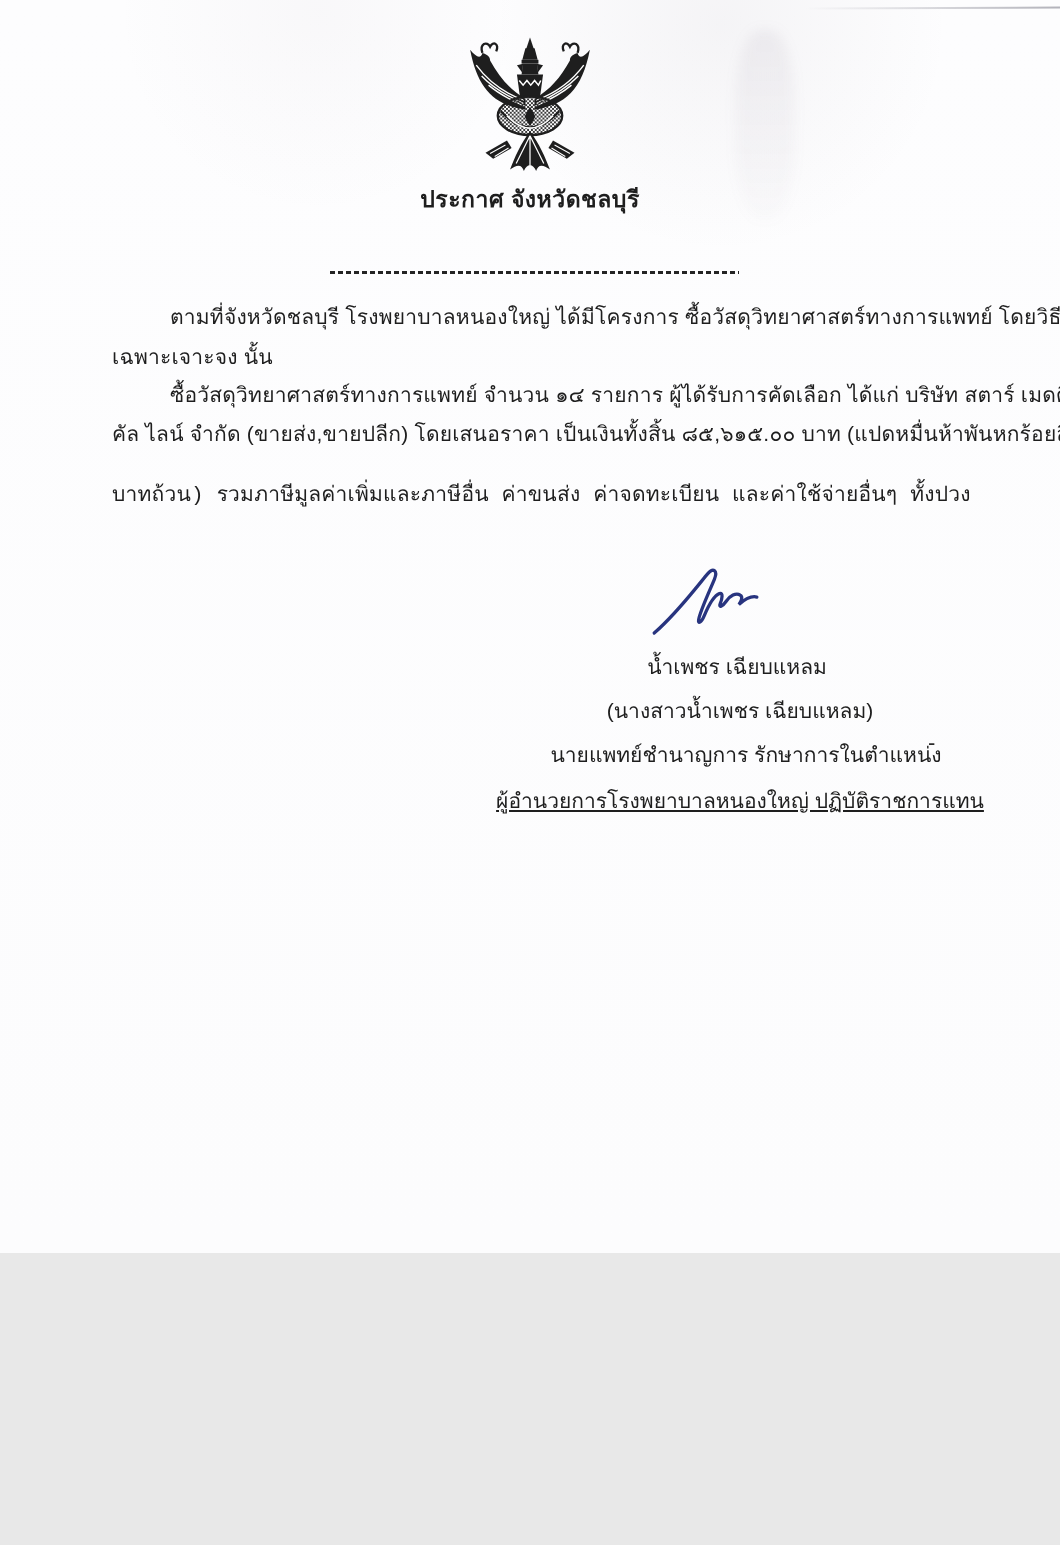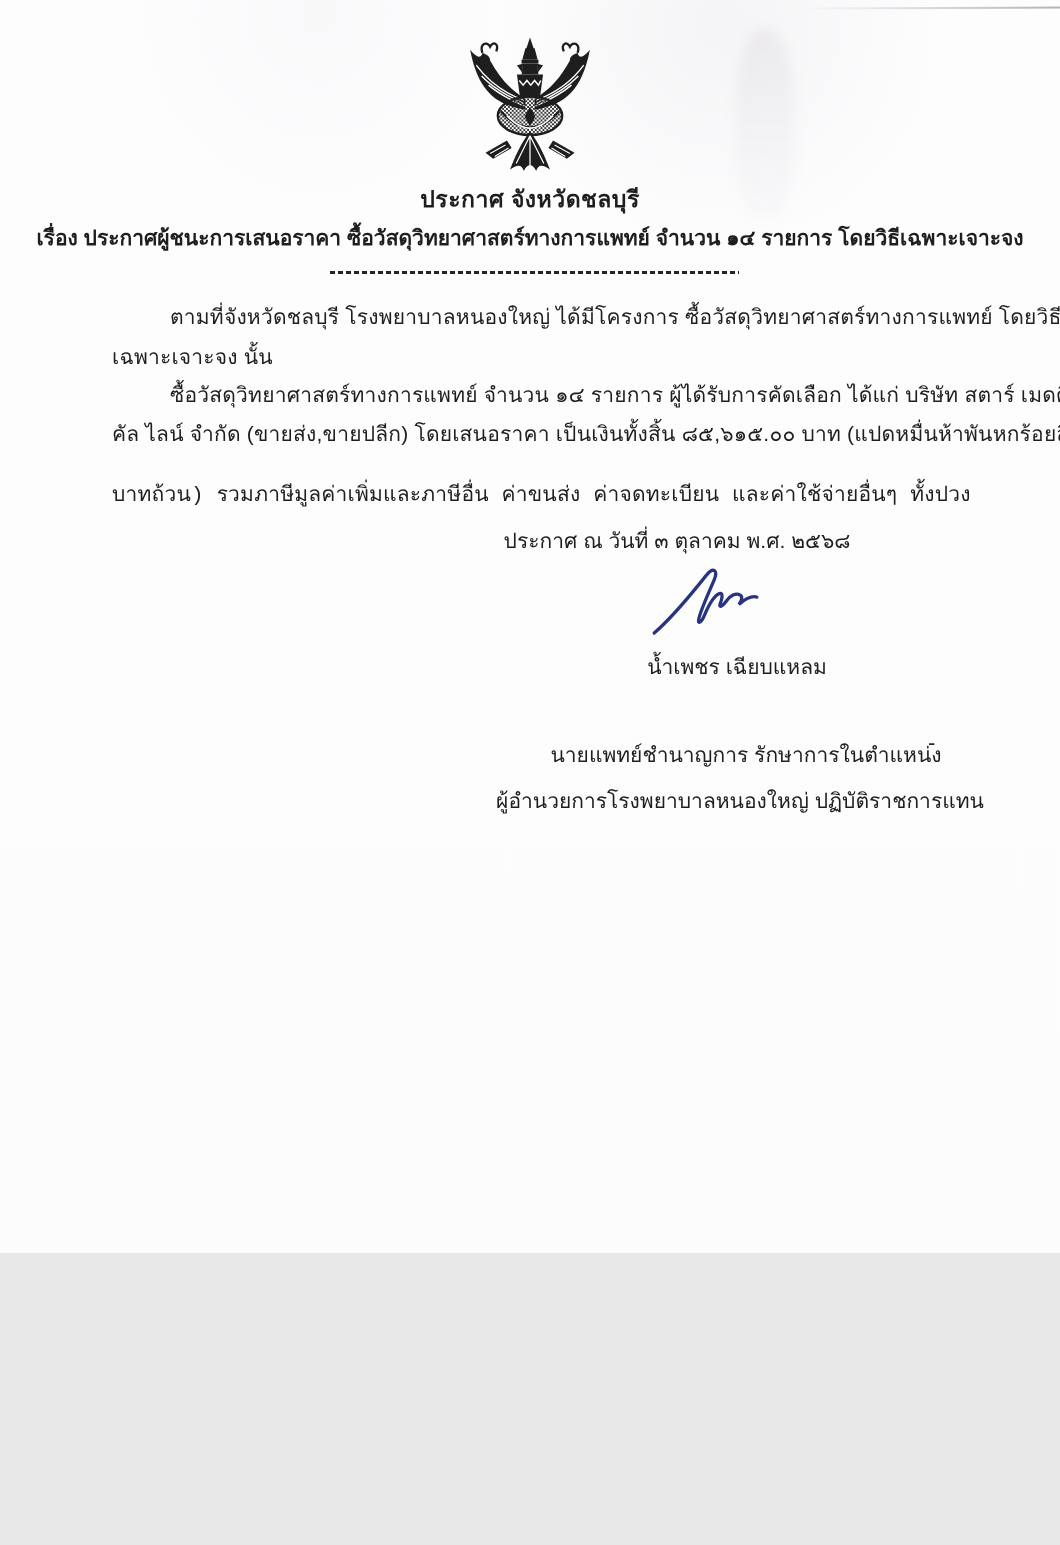--- a/index.html
+++ b/index.html
@@ -48,21 +48,21 @@
   .bl1{left:170px;top:300px;}
   .bl2{left:112px;top:340px;}
   .bl3{left:170px;top:378px;}
   .bl4{left:112px;top:417px;}
   .bl5{left:112px;top:477px;font-family:Liberation Mono, monospace;}
   .date-line{left:677px;top:524px;font-size:21px;}
   .signature{left:645px;top:565px;transform:rotate(-4deg);}
   .sig-name{left:737px;top:650px;font-size:21px;}
   .sig-name-paren{left:740px;top:694px;font-size:21px;}
   .sig-title1{left:746px;top:738px;font-size:21px;}
-  .sig-title2{left:740px;top:784px;font-size:21px;}
+  .sig-title2{left:740px;top:784px;font-size:21px;text-decoration:underline;}
   .sig-title3{left:737px;top:828px;font-size:21px;}
   .hand-dash{left:928px;top:730px;font-size:22px;color:#2a2a2a;}
   .watermark{
     left:92px;top:1458px;font-size:37px;color:#bdbdbd;
     letter-spacing:1px;opacity:0.9;
   }
   .cs-logo{
     left:36px;top:1481px;width:50px;height:42px;border-radius:7px;
     background:rgba(150,150,150,0.8);
     display:flex;align-items:center;justify-content:center;
@@ -128,37 +128,36 @@
       <path d="M110,130 L92,166 M110,130 L110,172 M110,130 L128,166" stroke="#ffffff" stroke-width="1.6"></path>
 
       <path d="M80,136 L52,152 L62,160 L86,146 Z" fill="#1e1e1e"></path>
       <path d="M140,136 L168,152 L158,160 L134,146 Z" fill="#1e1e1e"></path>
       <path d="M78,142 L58,153 M82,146 L64,157" stroke="#ffffff" stroke-width="1.4"></path>
       <path d="M142,142 L162,153 M138,146 L156,157" stroke="#ffffff" stroke-width="1.4"></path>
     </svg>
   </div>
 
   <div class="abs centered doc-title">ประกาศ จังหวัดชลบุรี</div>
-  <div class="abs centered doc-subject">เรื่อง ประกาศผู้ชนะการเสนอราคา ซื้อวัสดุวิทยาศาสตร์ทางการแพทย์ จำนวน ๑๔ รายการ โดยวิธีเฉพาะเจาะจง</div>
   <div class="divider"></div>
 
   <div class="abs body-line bl1">ตามที่จังหวัดชลบุรี โรงพยาบาลหนองใหญ่ ได้มีโครงการ ซื้อวัสดุวิทยาศาสตร์ทางการแพทย์ โดยวิธี</div>
   <div class="abs body-line bl2">เฉพาะเจาะจง  นั้น</div>
   <div class="abs body-line bl3">ซื้อวัสดุวิทยาศาสตร์ทางการแพทย์ จำนวน ๑๔ รายการ ผู้ได้รับการคัดเลือก ได้แก่ บริษัท สตาร์ เมดดิ</div>
   <div class="abs body-line bl4">คัล ไลน์ จำกัด (ขายส่ง,ขายปลีก) โดยเสนอราคา เป็นเงินทั้งสิ้น ๘๕,๖๑๕.๐๐ บาท (แปดหมื่นห้าพันหกร้อยสิบห้า</div>
   <div class="abs body-line bl5">บาทถ้วน) รวมภาษีมูลค่าเพิ่มและภาษีอื่น ค่าขนส่ง ค่าจดทะเบียน และค่าใช้จ่ายอื่นๆ ทั้งปวง</div>
 
-  <div class="abs centered date-line">ประกาศ ณ วันที่  ๓ ตุลาคม พ.ศ. ๒๕๖๘</div>
 
   <div class="abs signature">
     <svg width="140" height="72" viewBox="0 0 130 70" xmlns="http://www.w3.org/2000/svg">
       <path d="M4,62 C28,44 52,16 60,8 C66,2 70,6 66,14 C60,26 50,44 48,52 C47,56 50,56 54,48 C58,40 64,30 70,28 C74,27 72,34 70,38 C68,42 72,41 76,36 C80,31 86,28 90,31 C93,33 90,38 88,40 C92,37 100,32 106,34" fill="none" stroke="#28347f" stroke-width="3.2" stroke-linecap="round"></path>
     </svg>
   </div>
   <div class="abs centered sig-name">น้ำเพชร เฉียบแหลม</div>
+  <div class="abs centered sig-name-paren">(นางสาวน้ำเพชร เฉียบแหลม)</div>
   <div class="abs centered sig-title1">นายแพทย์ชำนาญการ รักษาการในตำแหน่ง</div>
   <div class="abs hand-dash">-</div>
   <div class="abs centered sig-title2">ผู้อำนวยการโรงพยาบาลหนองใหญ่ ปฏิบัติราชการแทน</div>
 
   <div class="abs watermark">สแกนด้วย CamScanner</div>
   <div class="abs cs-logo">
     <span>CS</span>
   </div>
   <div class="abs page-number">1/1</div>
 

